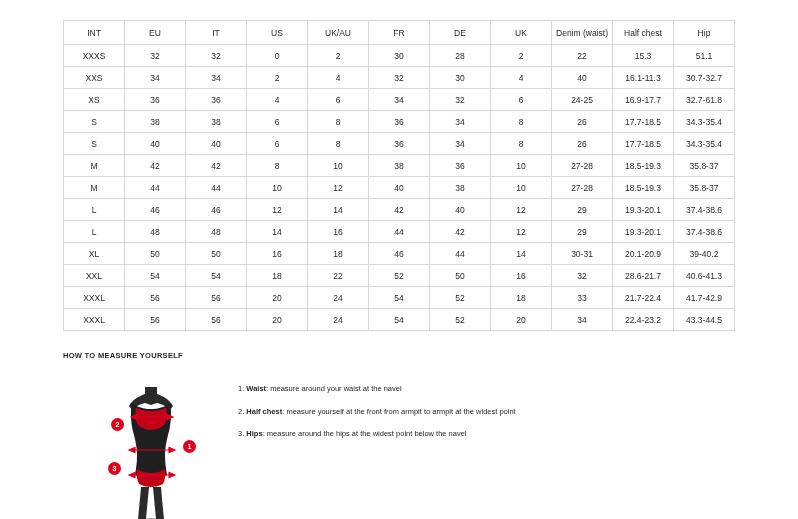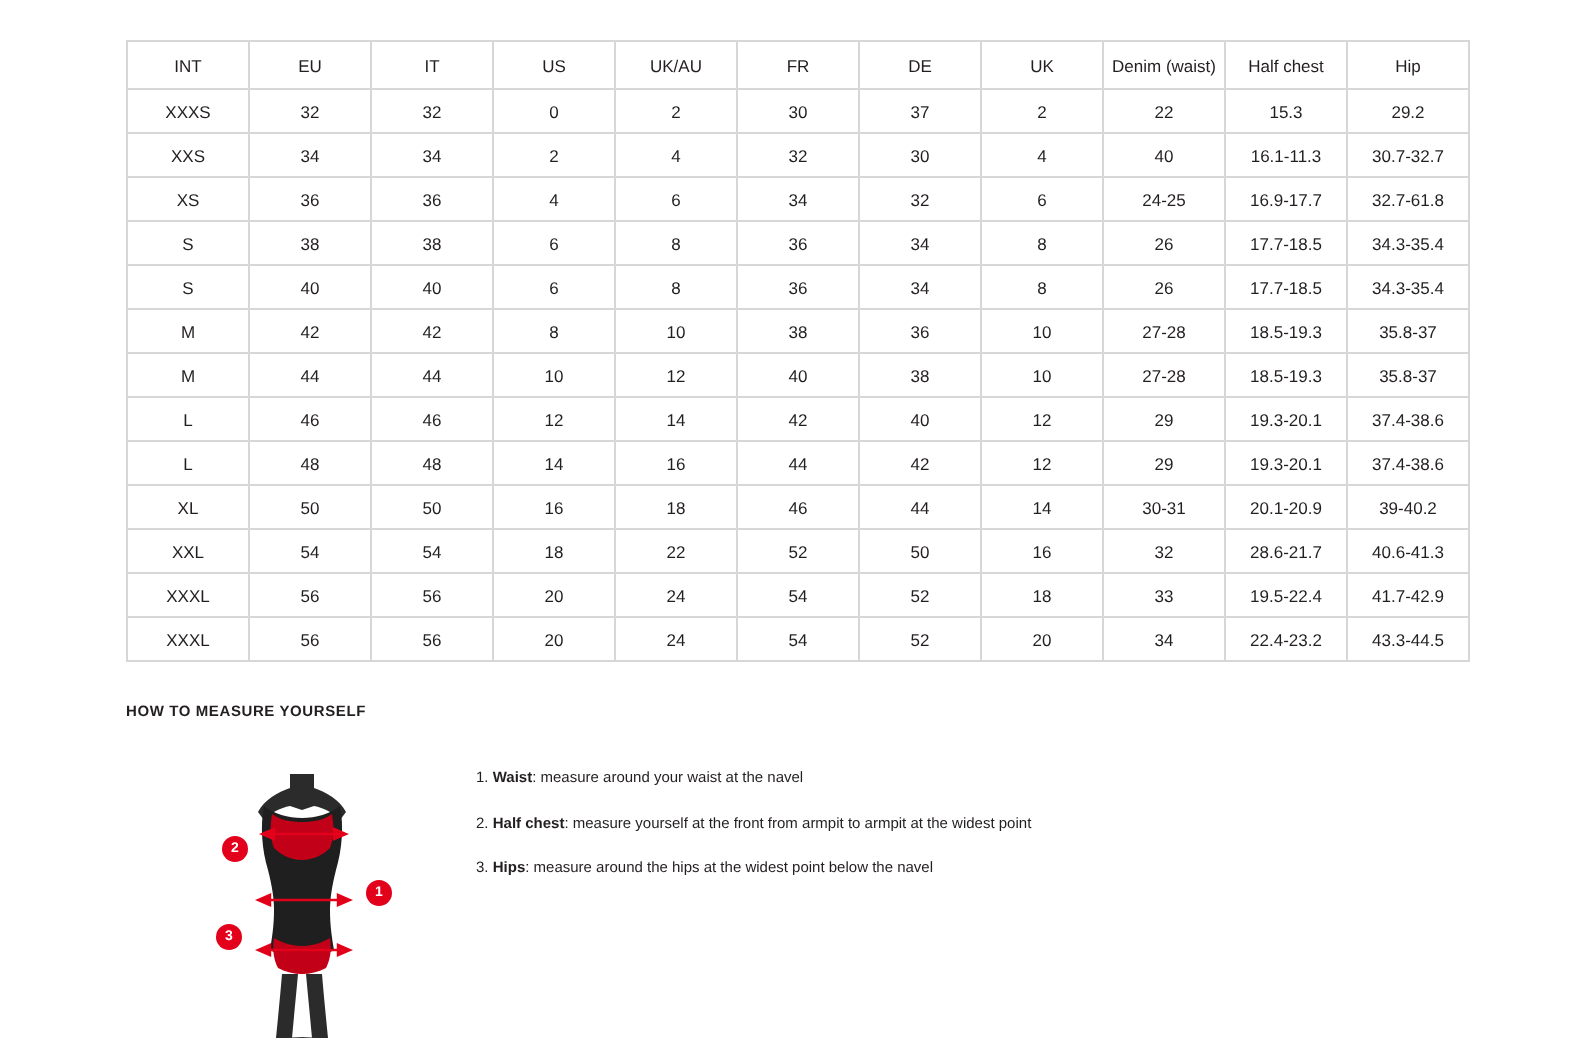--- a/index.html
+++ b/index.html
@@ -140,25 +140,25 @@
         </tr>
       </thead>
       <tbody>
         <tr>
           <td>XXXS</td>
           <td>32</td>
           <td>32</td>
           <td>0</td>
           <td>2</td>
           <td>30</td>
-          <td>37</td>
+          <td>28</td>
           <td>2</td>
           <td>22</td>
           <td>15.3</td>
-          <td>29.2</td>
+          <td>51.1</td>
         </tr>
         <tr>
           <td>XXS</td>
           <td>34</td>
           <td>34</td>
           <td>2</td>
           <td>4</td>
           <td>32</td>
           <td>30</td>
           <td>4</td>
@@ -286,21 +286,21 @@
         <tr>
           <td>XXXL</td>
           <td>56</td>
           <td>56</td>
           <td>20</td>
           <td>24</td>
           <td>54</td>
           <td>52</td>
           <td>18</td>
           <td>33</td>
-          <td>19.5-22.4</td>
+          <td>21.7-22.4</td>
           <td>41.7-42.9</td>
         </tr>
         <tr>
           <td>XXXL</td>
           <td>56</td>
           <td>56</td>
           <td>20</td>
           <td>24</td>
           <td>54</td>
           <td>52</td>

